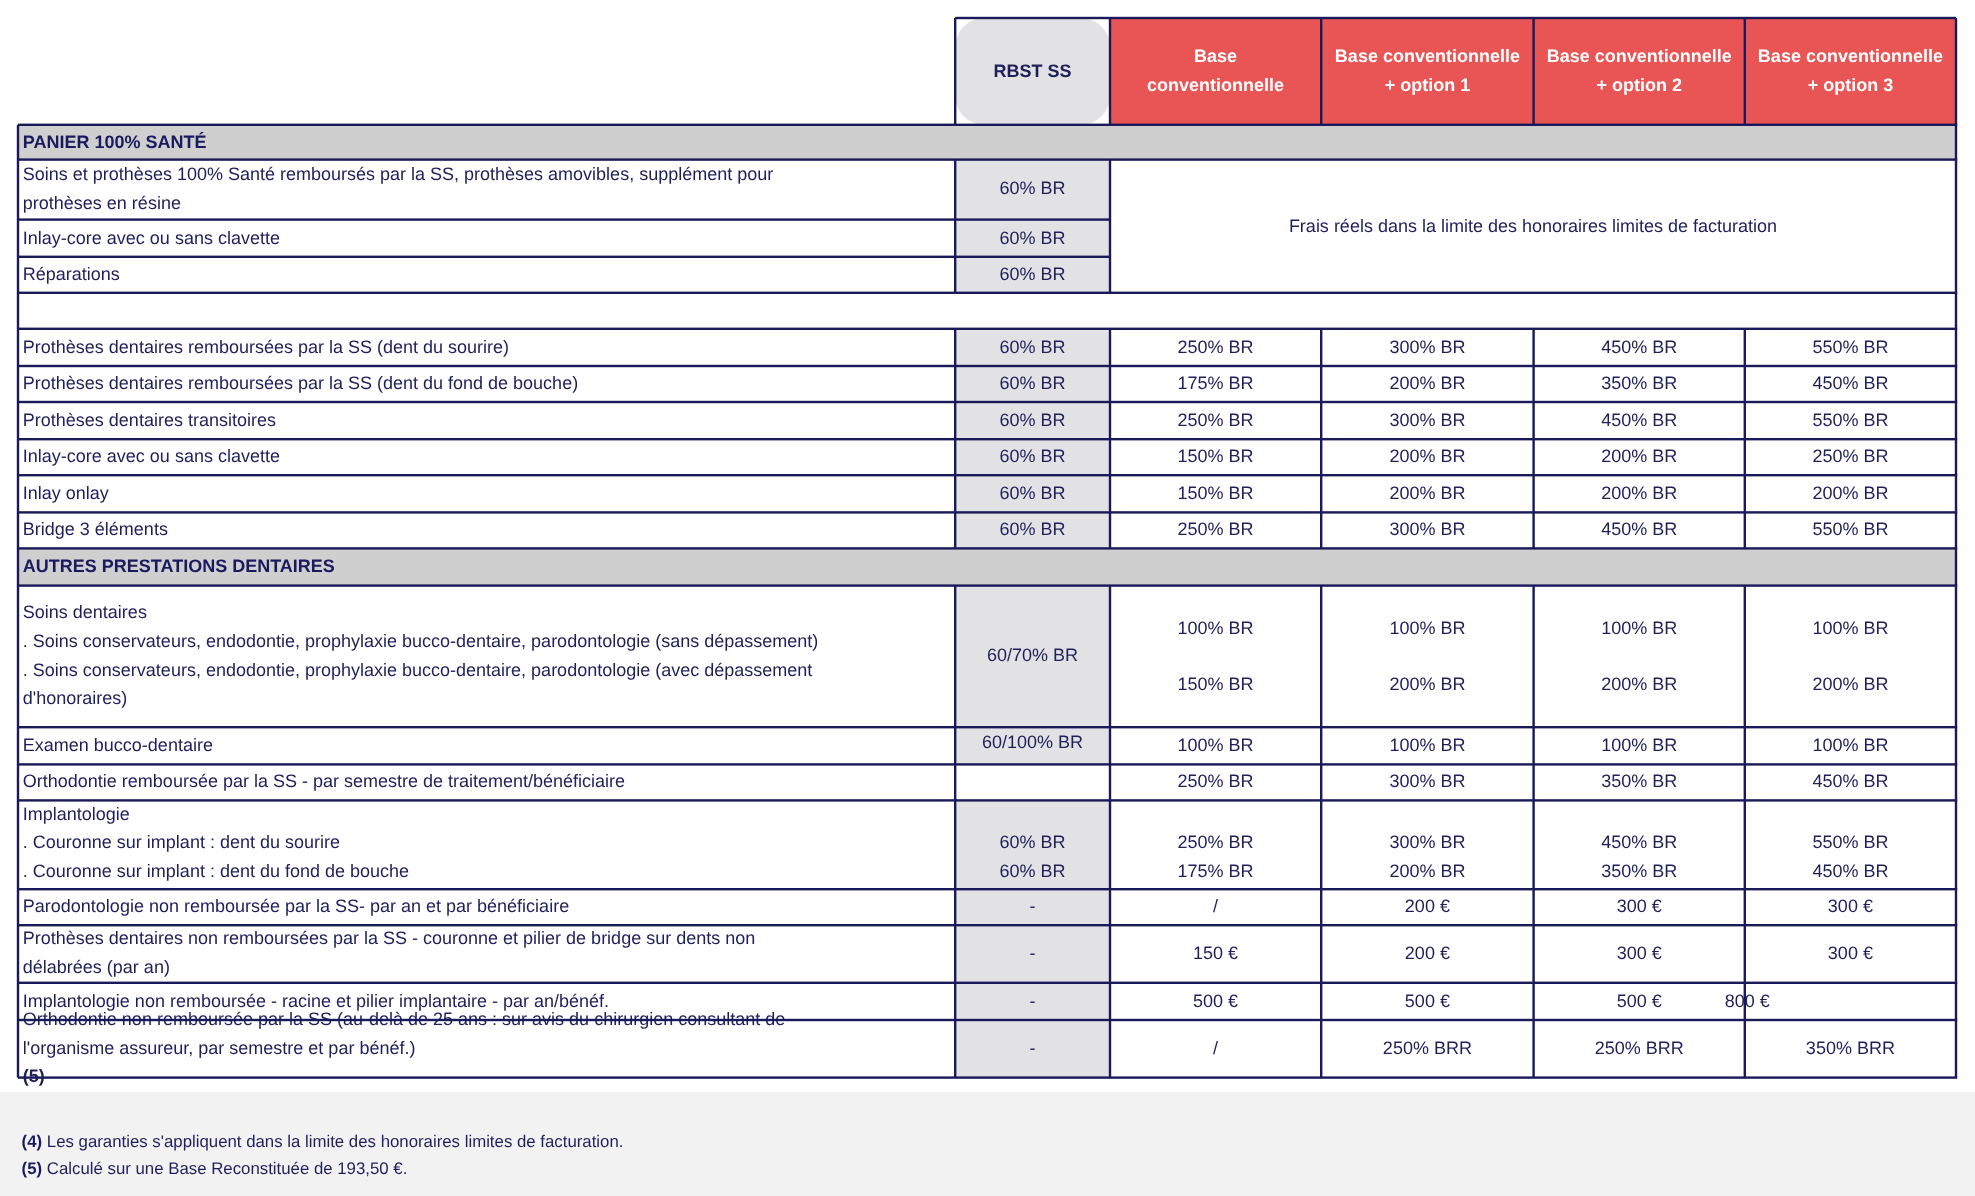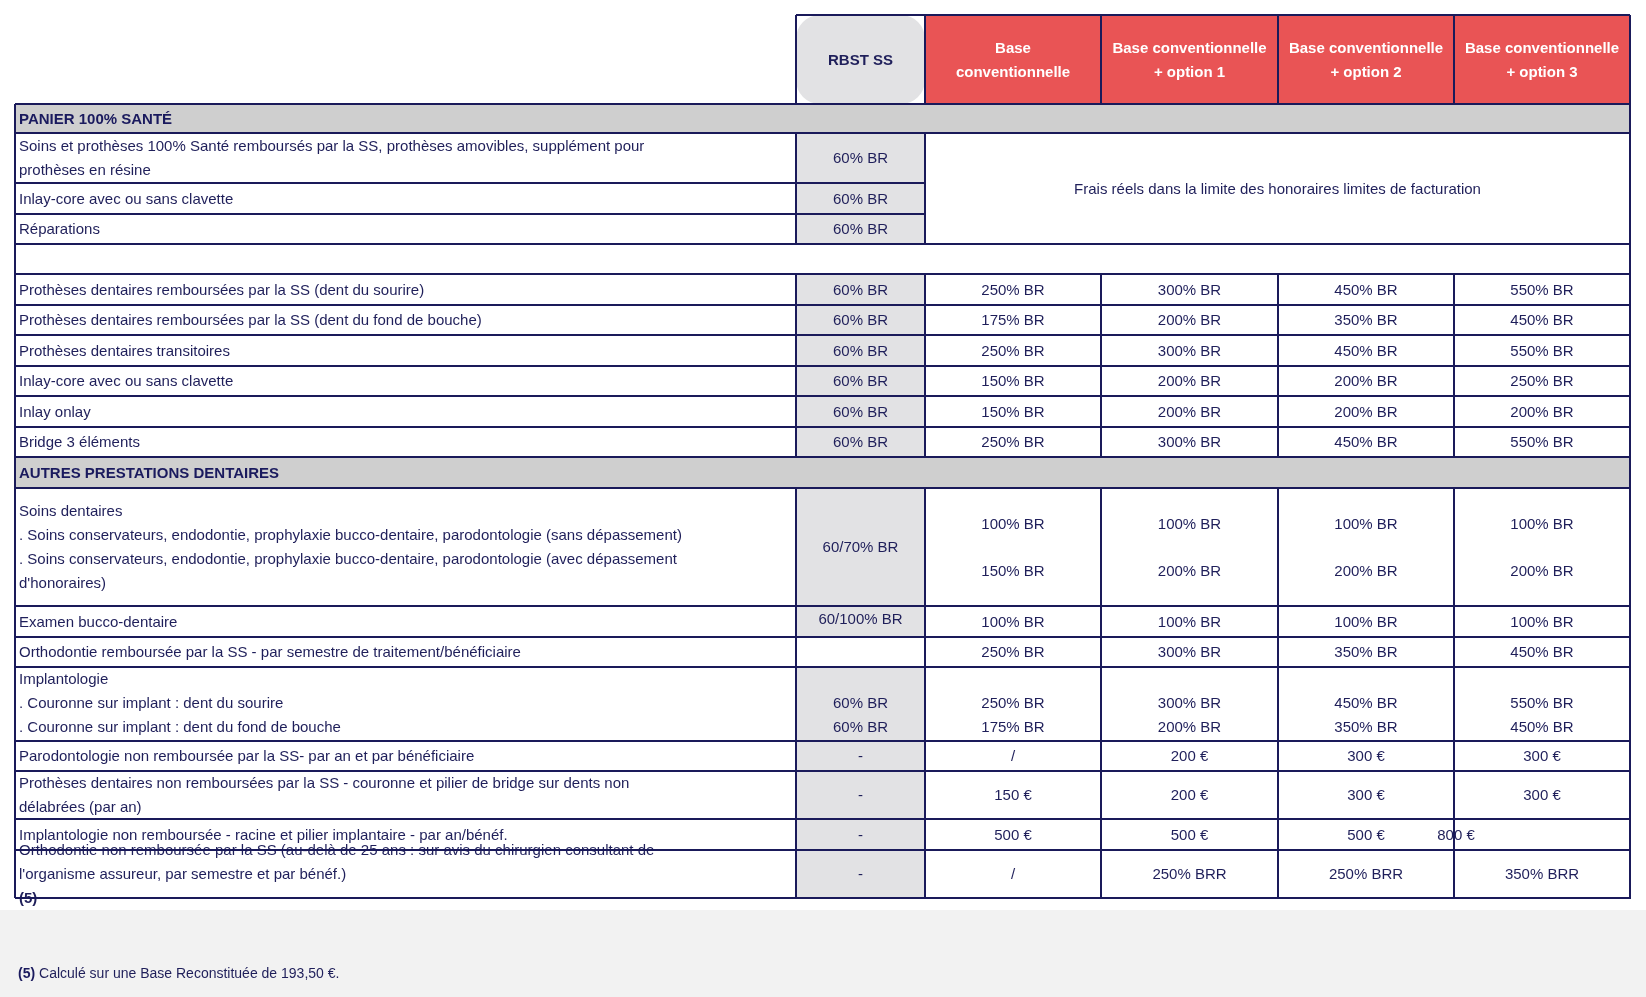--- a/index.html
+++ b/index.html
@@ -423,16 +423,19 @@
       <div class="vline" style="left:1453px;top:274px;height:183px;"></div>
       <div class="vline" style="left:795px;top:488px;height:410px;"></div>
       <div class="vline" style="left:924px;top:488px;height:410px;"></div>
       <div class="vline" style="left:1100px;top:488px;height:410px;"></div>
       <div class="vline" style="left:1277px;top:488px;height:410px;"></div>
       <div class="vline" style="left:1453px;top:488px;height:410px;"></div>
     </div>
 </div>
 
 <div class="footer">
+  <div class="footnote" style="top:-2px;margin-top:35px;">
+    <b>(4)</b><span> Les garanties s'appliquent dans la limite des honoraires limites de facturation.</span>
+  </div>
   <div class="footnote" style="top:20px;margin-top:35px;">
     <b>(5)</b><span> Calculé sur une Base Reconstituée de 193,50 €.</span>
   </div>
 </div>
 
 </body></html>

